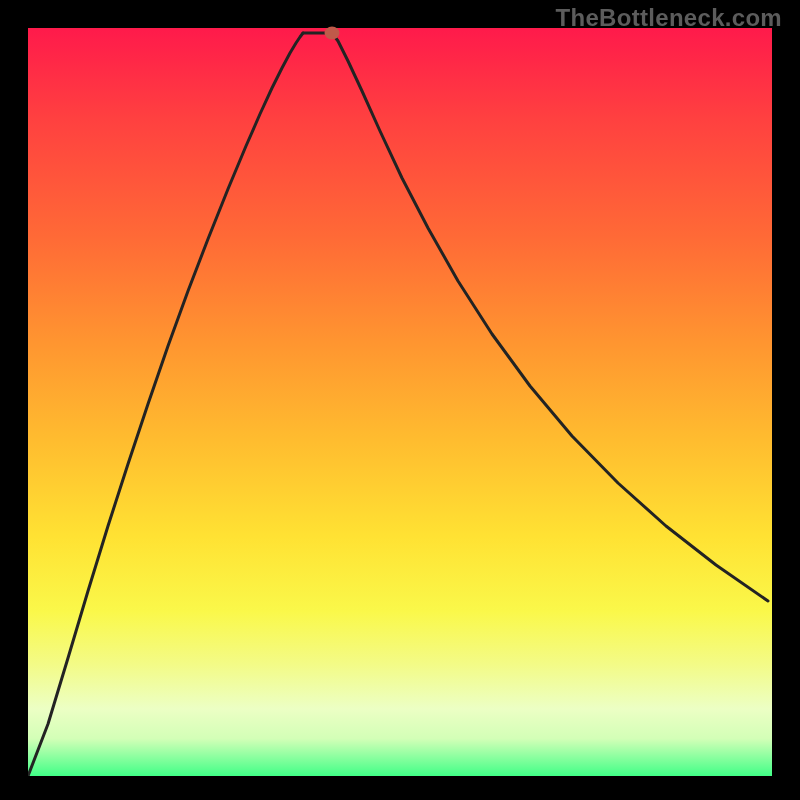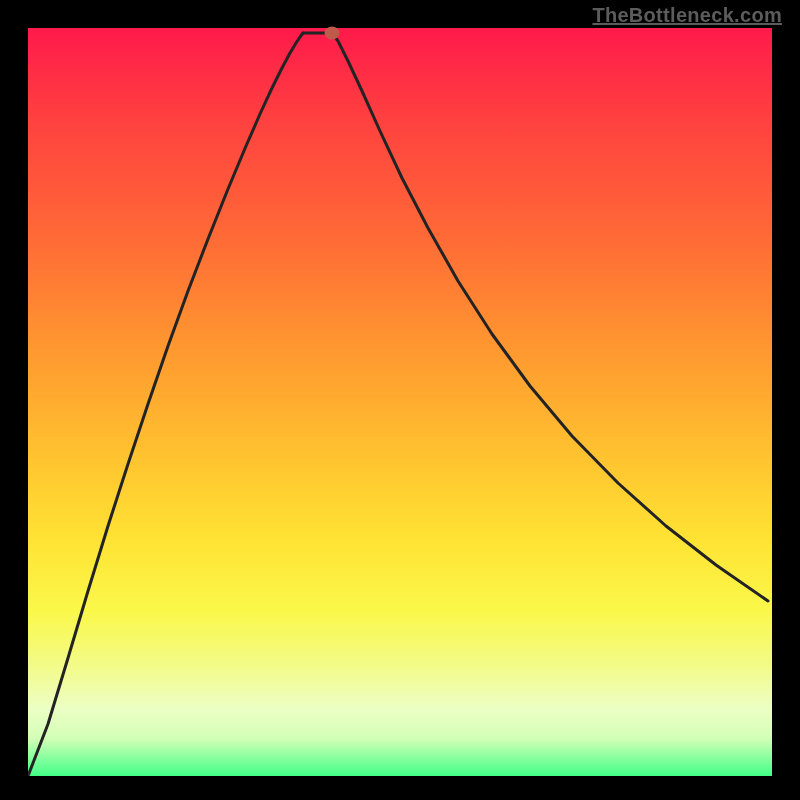--- a/index.html
+++ b/index.html
@@ -14,25 +14,24 @@
     width: 800px;
     height: 800px;
     background: #000;
     position: relative;
   }
   .watermark {
     position: absolute;
     top: 4px;
     right: 18px;
     color: #5c5c5c;
-    font-size: 20px;
+    font-size: 24px;
     font-weight: 600;
     letter-spacing: 0.3px;
     z-index: 5;
-    text-decoration: underline;
   }
   .plot {
     position: absolute;
     left: 28px;
     top: 28px;
     width: 744px;
     height: 748px;
     background: linear-gradient(to bottom,
       #ff1a4b 0%,
       #ff4040 12%,

